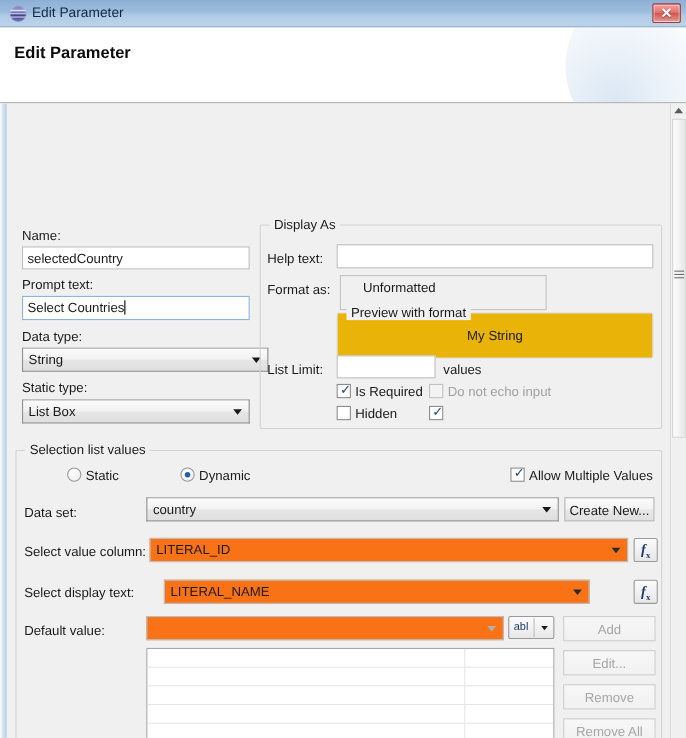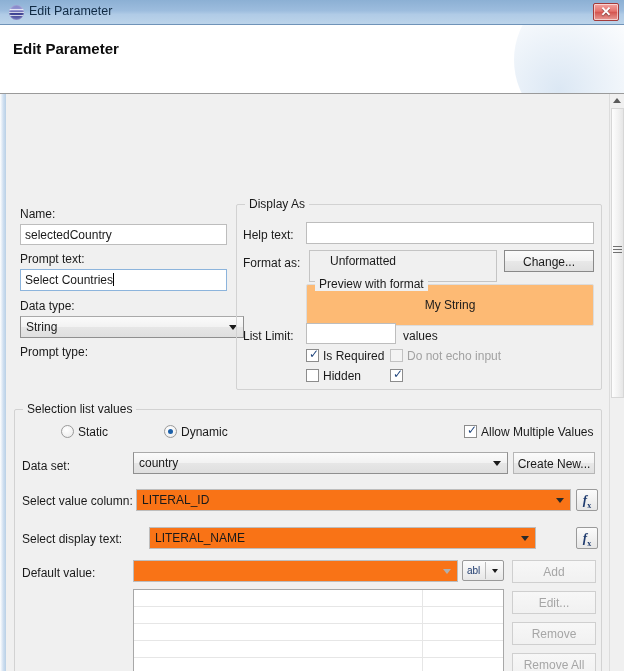--- a/index.html
+++ b/index.html
@@ -238,21 +238,21 @@
     border: 1px solid #d2d2d2;
     border-radius: 2px;
   }
   .group > .gtitle {
     position: absolute; top: -8px; left: 8px;
     background: #f0f0f0;
     padding: 0 4px;
     font-size: 12px; color: #1a1a1a;
     white-space: nowrap;
   }
-  .group.inner { border: 1px solid #dcdcdc; background: #fdba74; }
+  .group.inner { border: 1px solid #dcdcdc; background: #eab308; }
 
   
   .cb {
     position: absolute;
     width: 13px; height: 13px;
     box-sizing: border-box;
     background: #ffffff;
     border: 1px solid #8c8c8c;
   }
   .cb.dis { background: #f3f3f3; border-color: #c2c2c2; }
@@ -338,32 +338,32 @@
 
     <div class="lbl" style="left:20px; top:113px;">Name:</div>
     <div class="txt" style="left:20px; top:130px; width:207px; height:21px;">selectedCountry</div>
 
     <div class="lbl" style="left:20px; top:158px;">Prompt text:</div>
     <div class="txt focused" style="left:20px; top:175px; width:207px; height:22px;"><span>Select Countries</span><span class="caret"></span></div>
 
     <div class="lbl" style="left:20px; top:205px;">Data type:</div>
     <div class="combo" style="left:20px; top:222px; width:224px; height:22px;"><span>String</span><span class="arr"></span></div>
 
-    <div class="lbl" style="left:20px; top:251px;">Prompt type:</div>
+    <div class="lbl" style="left:20px; top:251px;">Static type:</div>
+    <div class="combo" style="left:20px; top:269px; width:207px; height:22px;"><span>List Box</span><span class="arr"></span></div>
 
     <div class="group" style="left:236px; top:110px; width:366px; height:186px;">
       <div class="gtitle">Display As</div>
     </div>
 
     <div class="lbl" style="left:243px; top:134px;">Help text:</div>
     <div class="txt" style="left:306px; top:128px; width:288px; height:22px;"></div>
 
     <div class="lbl" style="left:243px; top:162px;">Format as:</div>
     <div class="txt readonly" style="left:309px; top:156px; width:188px; height:32px;padding-left:20px;">Unformatted</div>
-    <div class="btn" style="left:504px; top:156px; width:90px; height:22px;">Change...</div>
 
     <div class="group inner" style="left:306px; top:190px; width:288px; height:42px;">
       <div class="gtitle" style="background:#f0f0f0;">Preview with format</div>
       <div style="position:absolute; left:0; top:13px; width:100%; text-align:center; font-size:12px; color:#1a1a1a;">My String</div>
     </div>
 
     <div class="lbl" style="left:243px; top:235px;">List Limit:</div>
     <div class="txt" style="left:306px; top:229px; width:90px; height:21px;"></div>
     <div class="lbl" style="left:403px; top:235px;">values</div>
 

